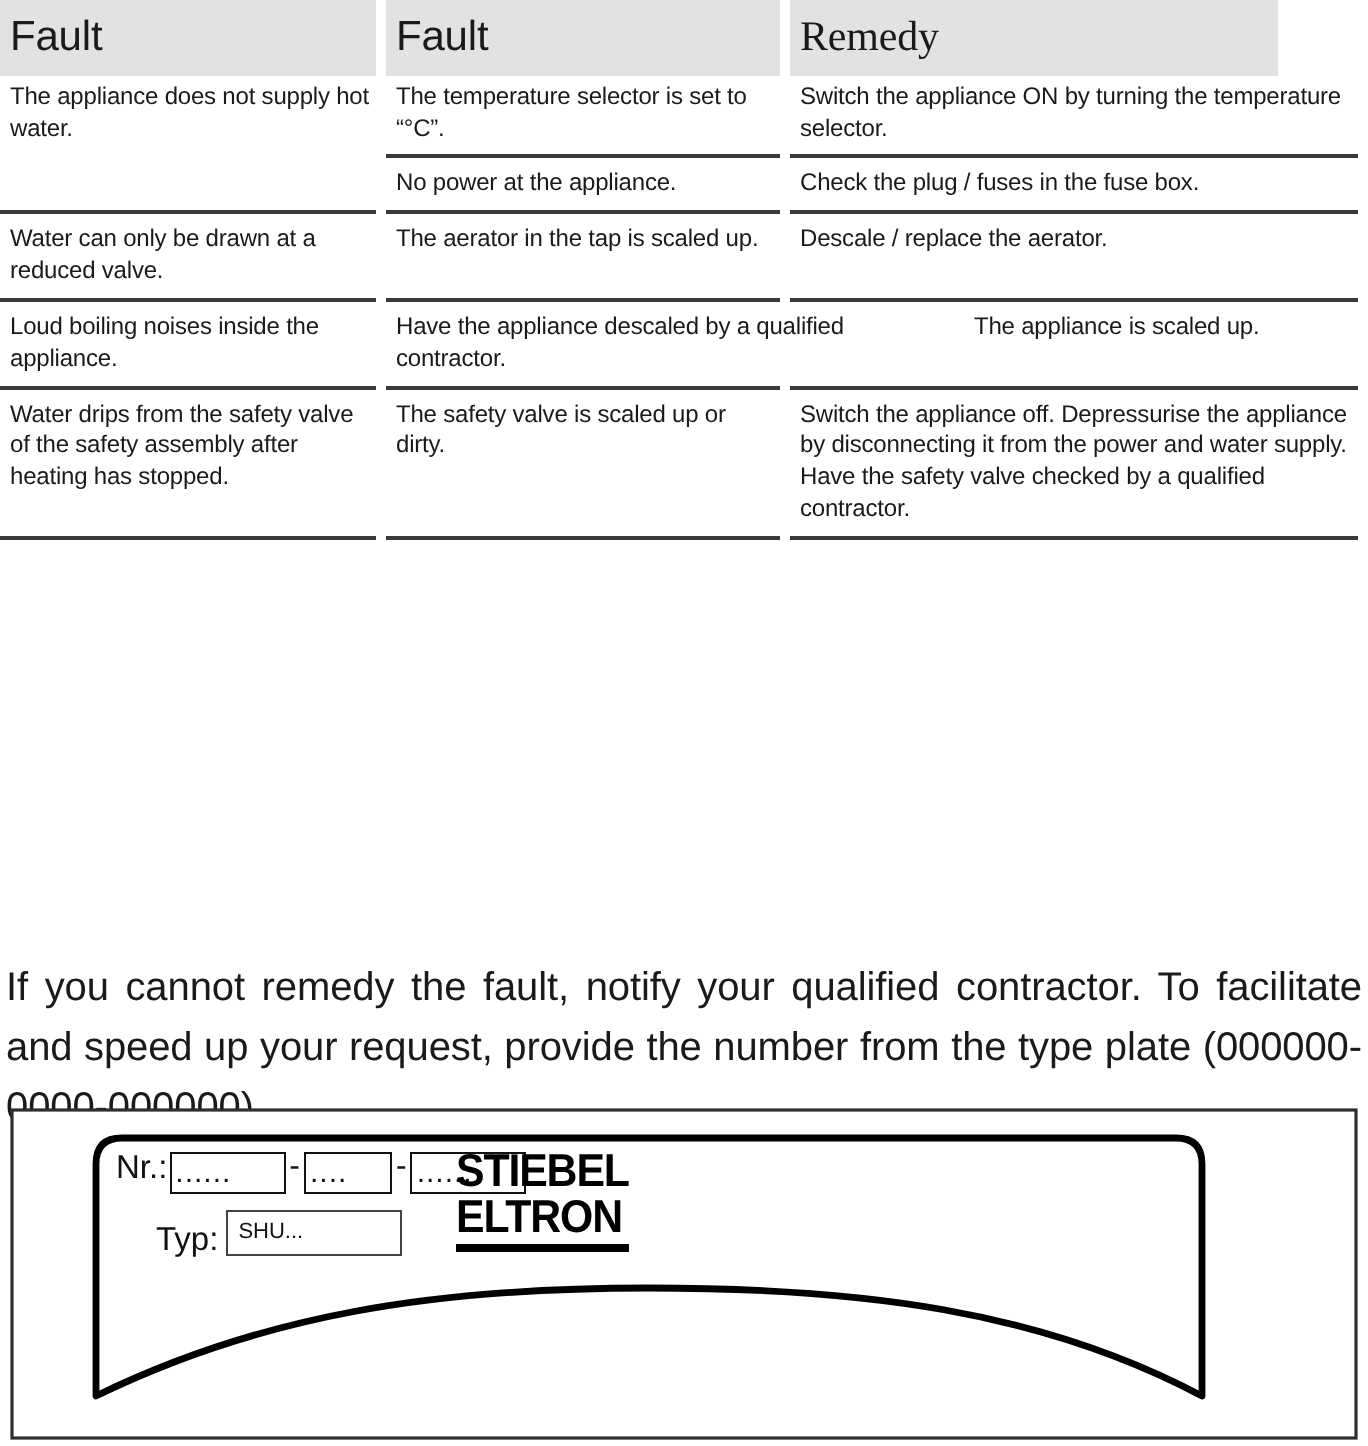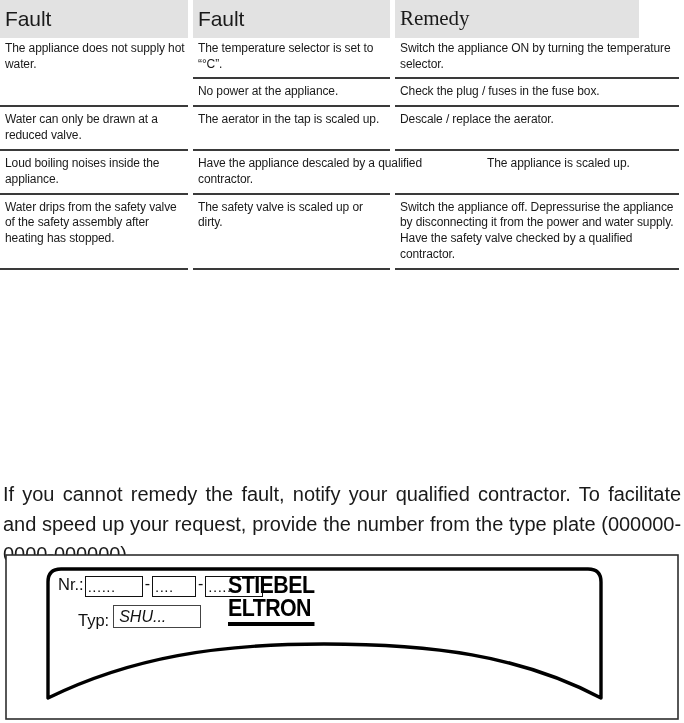--- a/index.html
+++ b/index.html
@@ -155,25 +155,24 @@
     color: #111;
     margin-right: 4px;
   }
   .typ-box {
     box-sizing: border-box;
     border: 1.5px solid #444;
     width: 88px;
     height: 23px;
     display: flex;
     align-items: center;
-    font-size: 16px;
+    font-size: 11px;
     line-height: 1;
     padding-left: 5px;
     color: #111;
-    font-style: italic;
   }
 </style>
 </head>
 <body>
 
 <div class="fault-table">
 
   <div class="ft-row ft-head">
     <div class="ft-cell ft-c1">Fault</div>
     <div class="ft-cell ft-c2">Fault</div>

